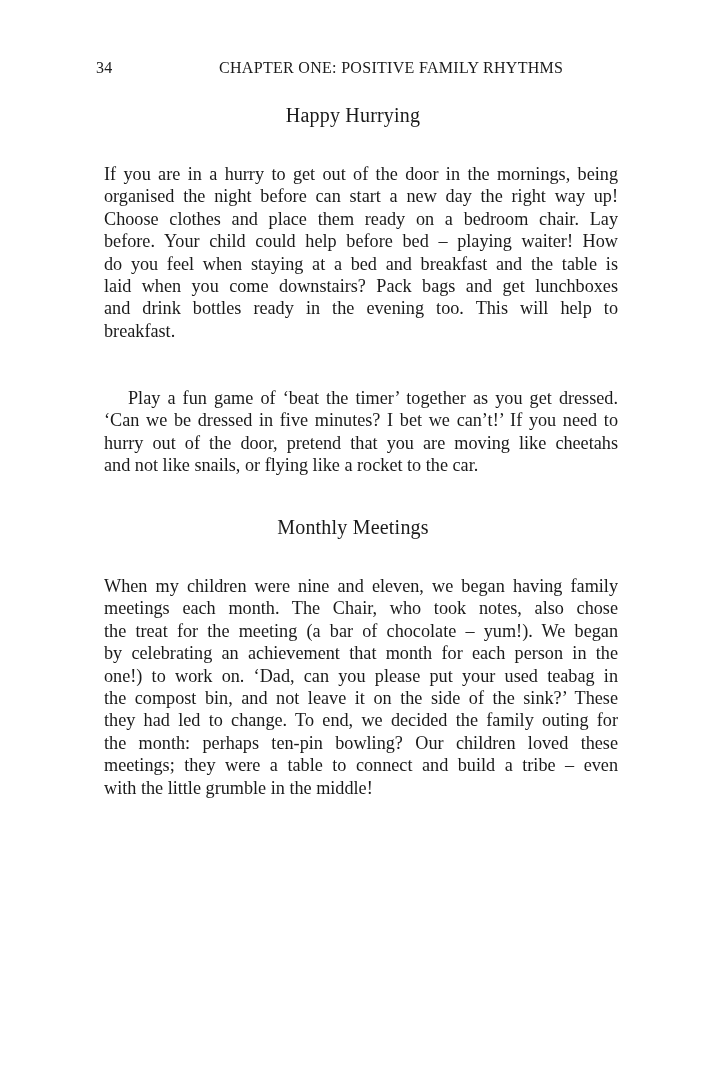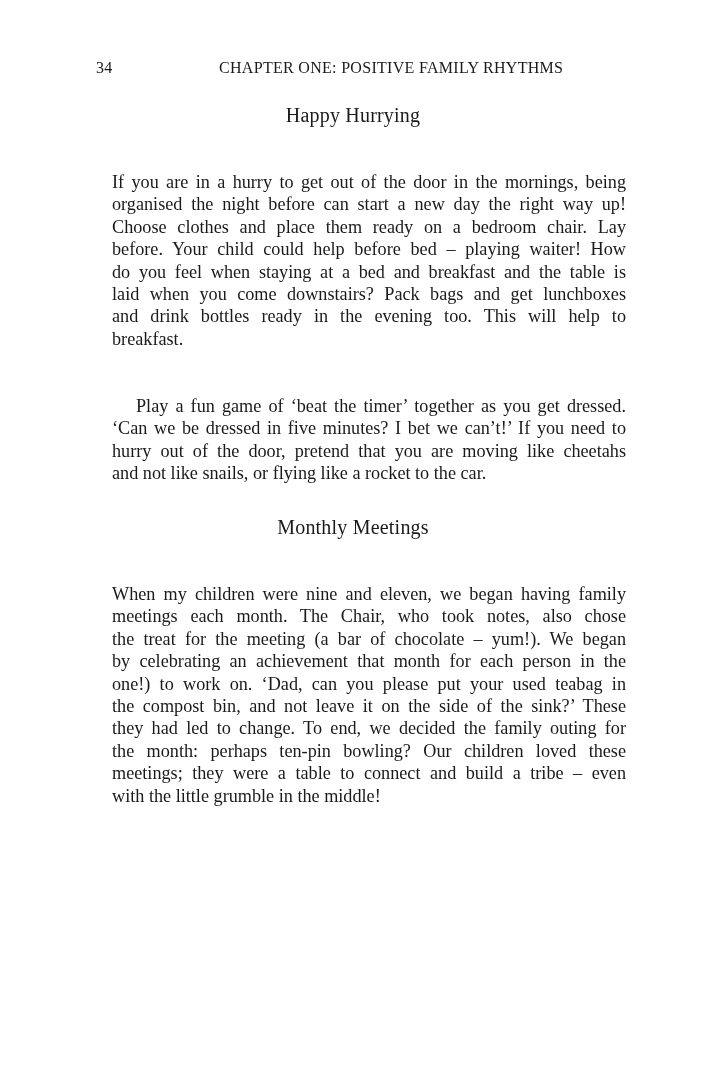--- a/index.html
+++ b/index.html
@@ -52,21 +52,21 @@
       font-weight: normal;
       margin: 0;
       letter-spacing: 0.2px;
     }
     .h-1 { top: 104px; }
     .h-2 { top: 516px; }
     .para {
       position: absolute;
       left: 96px;
       width: 514px;
-      margin: 16px;
+      margin: 8px;
       font-size: 18.2px;
       line-height: 22.4px;
     }
     .line {
       display: block;
       height: 22.4px;
       white-space: nowrap;
       text-align: justify;
       text-align-last: justify;
     }

